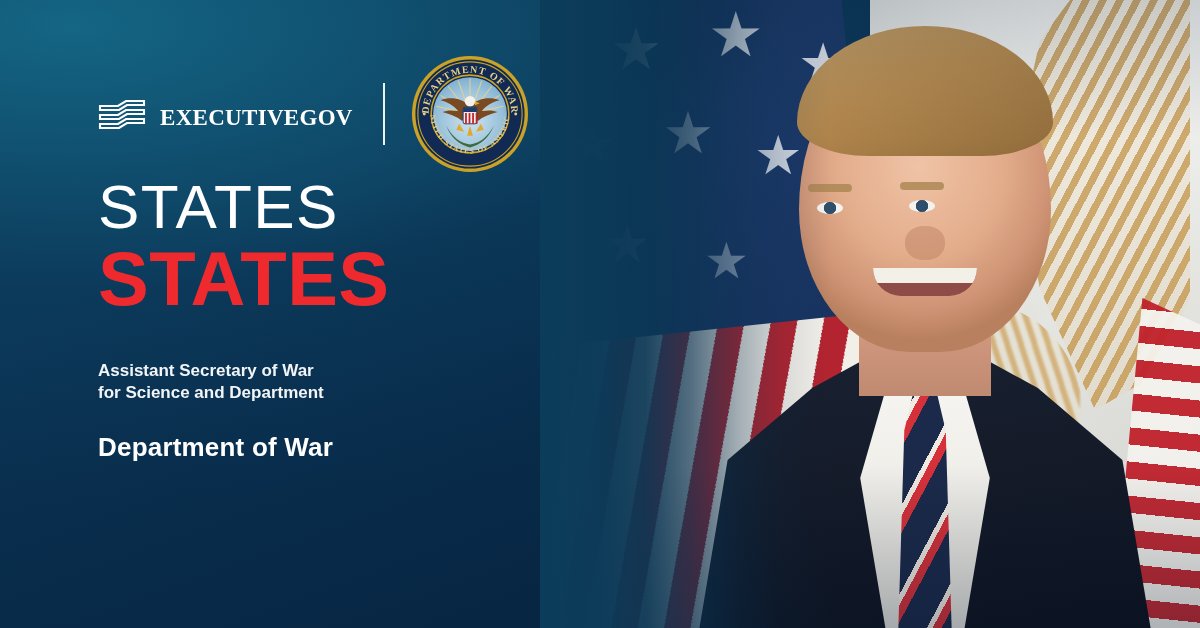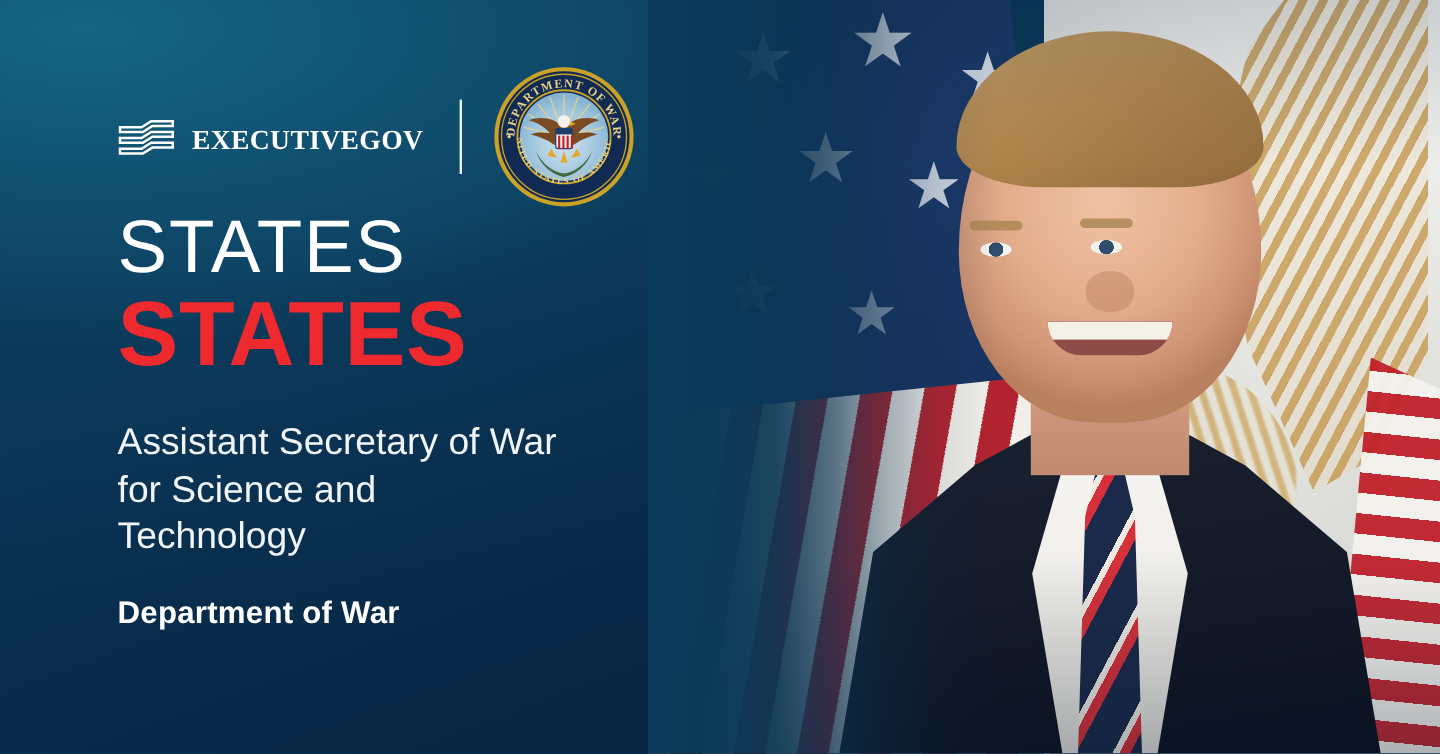--- a/index.html
+++ b/index.html
@@ -94,21 +94,21 @@
     font-variant:small-caps;text-transform:lowercase;}
   .divider{width:2px;height:62px;background:rgba(255,255,255,.92);margin:0 26px 0 30px;flex:none;}
   .seal{width:118px;height:118px;flex:none;}
 
   
   .content{position:absolute;left:98px;top:176px;width:470px;}
   .first-name{font-size:62px;line-height:1;font-weight:400;color:#ffffff;
     letter-spacing:1.5px;white-space:nowrap;}
   .last-name{font-size:76px;line-height:.98;font-weight:700;color:#ee2a2e;
     letter-spacing:.5px;margin-top:4px;white-space:nowrap;}
-  .job-title{margin-top:32px;font-size:31px;line-height:1.27;font-weight:400;
+  .job-title{margin-top:44px;font-size:17px;line-height:1.27;font-weight:700;
     color:#f2f5f8;max-width:380px;}
   .org{margin-top:28px;font-size:26px;font-weight:700;color:#ffffff;letter-spacing:.2px;}
 </style>
 </head>
 <body>
 
 <div id="banner">
 
   <div class="bg-base"></div>
   <div class="bg-tint"></div>
@@ -227,18 +227,18 @@
         <circle cx="106.5" cy="60" r="1.5" fill="#e8cf86"></circle>
       </svg>
     </span>
   </div>
 
   <div class="content">
     <div class="first-name">STATES</div>
     <div class="last-name">STATES</div>
     <div class="job-title">
       <div>Assistant Secretary of War</div>
-      <div>for Science and Technology</div>
+      <div>for Science and Department</div>
     </div>
     <div class="org">Department of War</div>
   </div>
 
 </div>
 
 </body></html>

